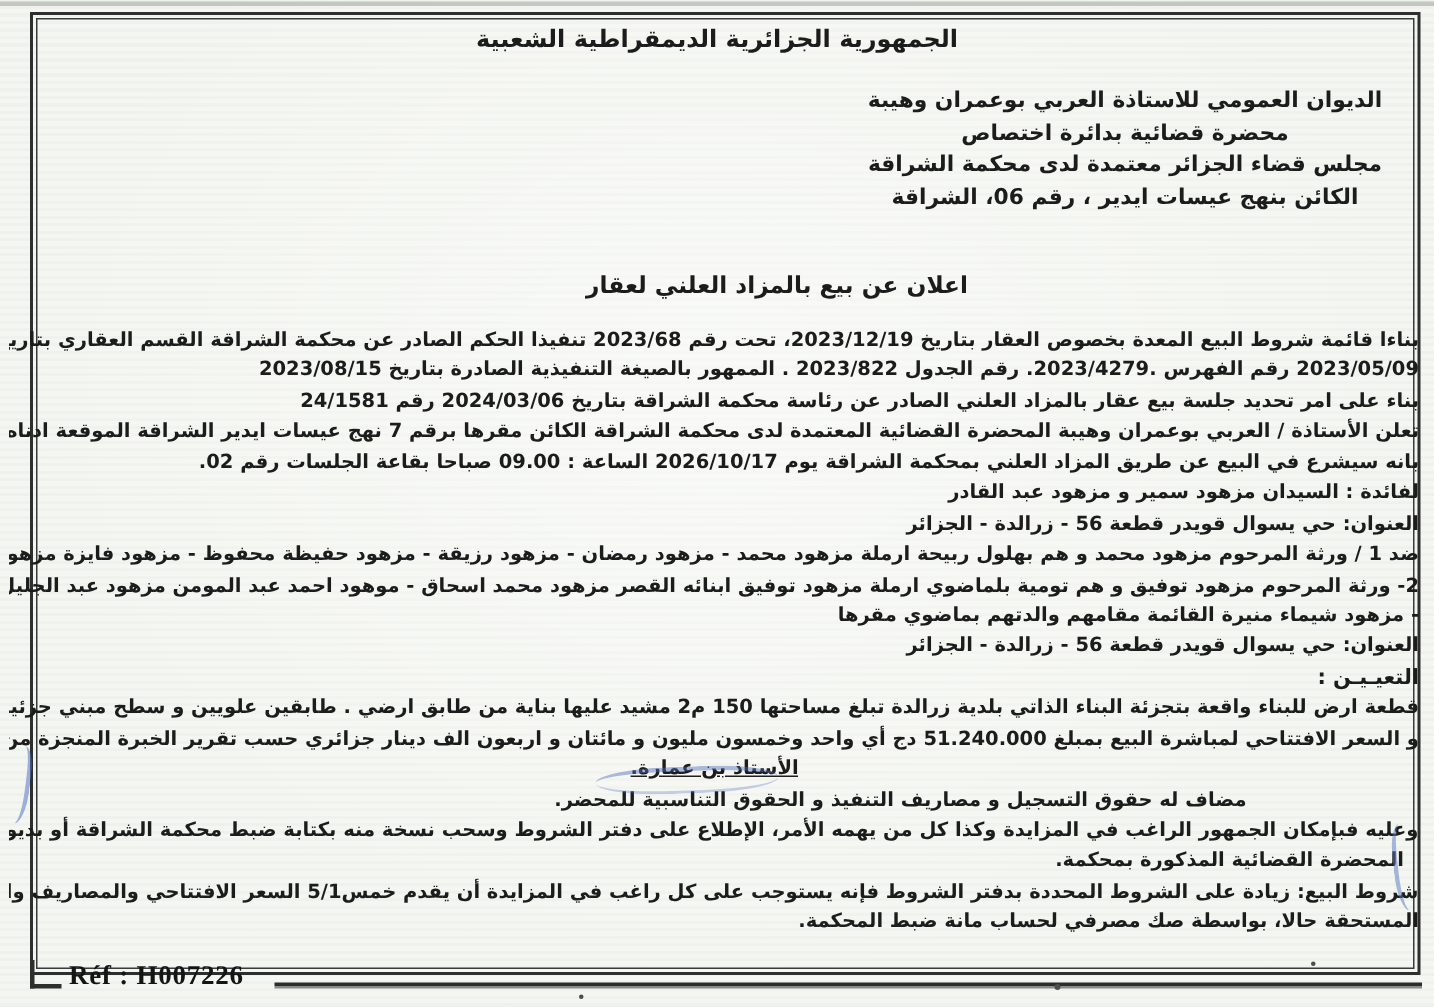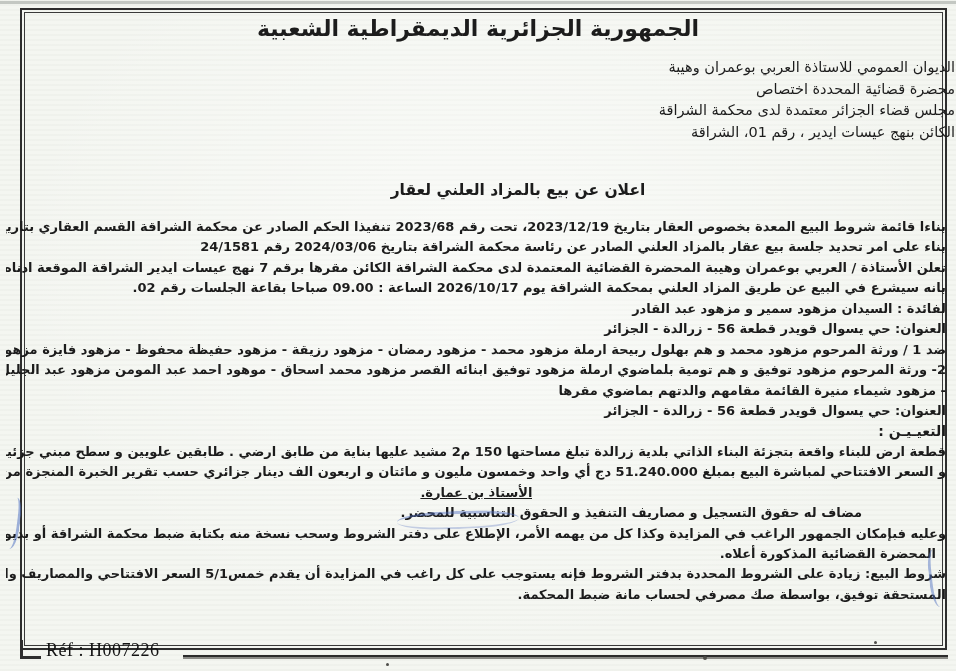--- a/index.html
+++ b/index.html
@@ -10,43 +10,43 @@
       radial-gradient(ellipse at 50% 40%, rgba(255,255,255,.5), rgba(0,0,0,0) 70%),
       repeating-linear-gradient(0deg, rgba(120,130,115,.04) 0 2px, rgba(0,0,0,0) 2px 5px);
     font-family:"DejaVu Sans", sans-serif;
     color:#1c1c1c;
   }
   .scan-edge{position:absolute;left:0;top:1px;width:100%;height:3px;background:#9aa09a;opacity:.55;}
   .frame{position:absolute;left:20px;top:8px;right:9px;bottom:21px;border:2px solid #2e2e2e;pointer-events:none;}
   .frame::after{content:"";position:absolute;inset:2px;border:1px solid #3a3a3a;}
   .republic-title{
     position:absolute;top:16px;left:0;width:100%;text-align:center;
-    font-size:22px;font-weight:700;letter-spacing:0;
+    font-size:16px;font-weight:700;letter-spacing:0;
   }
   .office{
-    position:absolute;top:57px;left:545px;width:410px;text-align:right;
-    font-size:14.5px;font-weight:400;line-height:21.5px;
+    position:absolute;top:57px;left:545px;width:410px;text-align:center;
+    font-size:14.5px;font-weight:700;line-height:21.5px;
   }
   .ann-title{
     position:absolute;top:181px;left:0;width:100%;text-align:center;
     transform:translateX(40px);
     font-size:15.5px;font-weight:700;
   }
   .doc-body{
     position:absolute;top:217px;right:10px;left:6px;
     font-size:13px;font-weight:700;line-height:20.45px;
   }
   .bline{white-space:nowrap;overflow:hidden;height:20.45px;}
   .bline.heading{font-size:14px;}
   .bline.continuation{margin-right:44%;text-decoration:underline;}
-  .bline.indented{margin-right:84px;}
+  .bline.indented{margin-right:115px;}
   .bline.small-indent{margin-right:10px;}
   .footer-ref{
     position:absolute;left:46px;top:640px;
-    font-family:"Liberation Serif", serif;font-weight:400;font-size:18px;
+    font-family:"Liberation Serif", serif;font-weight:700;font-size:18px;
     direction:ltr;color:#141414;letter-spacing:.5px;
   }
   .footer-rule{position:absolute;left:183px;right:8px;top:655px;height:4px;
     background:linear-gradient(#2c2c2c 0 60%, #8a8a86 60% 100%);}
   .corner-stub{position:absolute;left:20px;top:640px;width:18px;height:16px;
     border-left:3px solid #2e2e2e;border-bottom:3px solid #2e2e2e;}
   
   .ink{position:absolute;pointer-events:none;}
   .ink-left{left:3px;top:497px;width:14px;height:52px;
     border-right:3px solid rgba(86,118,196,.55);border-radius:60% 40% 50% 50%;transform:rotate(7deg);}
@@ -64,47 +64,48 @@
 <body>
 
 <div class="paper">
   <div class="scan-edge"></div>
   <div class="frame"></div>
 
   <div class="republic-title">الجمهورية الجزائرية الديمقراطية الشعبية</div>
 
   <div class="office">
     <div>الديوان العمومي للاستاذة العربي بوعمران وهيبة</div>
-    <div>محضرة قضائية المحددة اختصاص</div>
+    <div>محضرة قضائية بدائرة اختصاص</div>
     <div>مجلس قضاء الجزائر معتمدة لدى محكمة الشراقة</div>
-    <div>الكائن بنهج عيسات ايدير ، رقم 01، الشراقة</div>
+    <div>الكائن بنهج عيسات ايدير ، رقم 06، الشراقة</div>
   </div>
 
   <div class="ann-title">اعلان عن بيع بالمزاد العلني لعقار</div>
 
   <div class="doc-body">
     <div class="bline">بناءا قائمة شروط البيع المعدة بخصوص العقار بتاريخ 2023/12/19، تحت رقم 2023/68 تنفيذا الحكم الصادر عن محكمة الشراقة القسم العقاري بتاريخ</div>
+    <div class="bline">2023/05/09 رقم الفهرس .2023/4279. رقم الجدول 2023/822 . الممهور بالصيغة التنفيذية الصادرة بتاريخ 2023/08/15</div>
     <div class="bline">بناء على امر تحديد جلسة بيع عقار بالمزاد العلني الصادر عن رئاسة محكمة الشراقة بتاريخ 2024/03/06 رقم 24/1581</div>
     <div class="bline">تعلن الأستاذة / العربي بوعمران وهيبة المحضرة القضائية المعتمدة لدى محكمة الشراقة الكائن مقرها برقم 7 نهج عيسات ايدير الشراقة الموقعة ادناه</div>
     <div class="bline">بانه سيشرع في البيع عن طريق المزاد العلني بمحكمة الشراقة يوم 2026/10/17 الساعة : 09.00 صباحا بقاعة الجلسات رقم 02.</div>
     <div class="bline">لفائدة : السيدان مزهود سمير و مزهود عبد القادر</div>
     <div class="bline">العنوان: حي يسوال قويدر قطعة 56 - زرالدة - الجزائر</div>
     <div class="bline">ضد 1 / ورثة المرحوم مزهود محمد و هم بهلول ربيحة ارملة مزهود محمد - مزهود رمضان - مزهود رزيقة - مزهود حفيظة محفوظ - مزهود فايزة مزهود</div>
     <div class="bline">2- ورثة المرحوم مزهود توفيق و هم تومية بلماضوي ارملة مزهود توفيق ابنائه القصر مزهود محمد اسحاق - موهود احمد عبد المومن مزهود عبد الجليل صديق</div>
     <div class="bline">- مزهود شيماء منيرة القائمة مقامهم والدتهم بماضوي مقرها</div>
     <div class="bline">العنوان: حي يسوال قويدر قطعة 56 - زرالدة - الجزائر</div>
     <div class="bline heading">التعيـيـن :</div>
     <div class="bline">قطعة ارض للبناء واقعة بتجزئة البناء الذاتي بلدية زرالدة تبلغ مساحتها 150 م2 مشيد عليها بناية من طابق ارضي . طابقين علويين و سطح مبني جزئيا.</div>
     <div class="bline">و السعر الافتتاحي لمباشرة البيع بمبلغ 51.240.000 دج أي واحد وخمسون مليون و مائتان و اربعون الف دينار جزائري حسب تقرير الخبرة المنجزة من طرف</div>
     <div class="bline continuation">الأستاذ بن عمارة.</div>
     <div class="bline indented">مضاف له حقوق التسجيل و مصاريف التنفيذ و الحقوق التناسبية للمحضر.</div>
     <div class="bline">وعليه فبإمكان الجمهور الراغب في المزايدة وكذا كل من يهمه الأمر، الإطلاع على دفتر الشروط وسحب نسخة منه بكتابة ضبط محكمة الشراقة أو بديوان</div>
-    <div class="bline small-indent">المحضرة القضائية المذكورة أعلاه.</div>
+    <div class="bline small-indent">المحضرة القضائية المذكورة بمحكمة.</div>
     <div class="bline">شروط البيع: زيادة على الشروط المحددة بدفتر الشروط فإنه يستوجب على كل راغب في المزايدة أن يقدم خمس5/1 السعر الافتتاحي والمصاريف والرسوم</div>
-    <div class="bline">المستحقة توفيق، بواسطة صك مصرفي لحساب مانة ضبط المحكمة.</div>
+    <div class="bline">المستحقة حالا، بواسطة صك مصرفي لحساب مانة ضبط المحكمة.</div>
   </div>
 
   <div class="corner-stub"></div>
   <div class="footer-ref">Réf : H007226</div>
   <div class="footer-rule"></div>
 
   <div class="ink ink-left"></div>
   <div class="ink ink-strike"></div>
   <div class="ink ink-right"></div>
   <div class="speck s1"></div>

